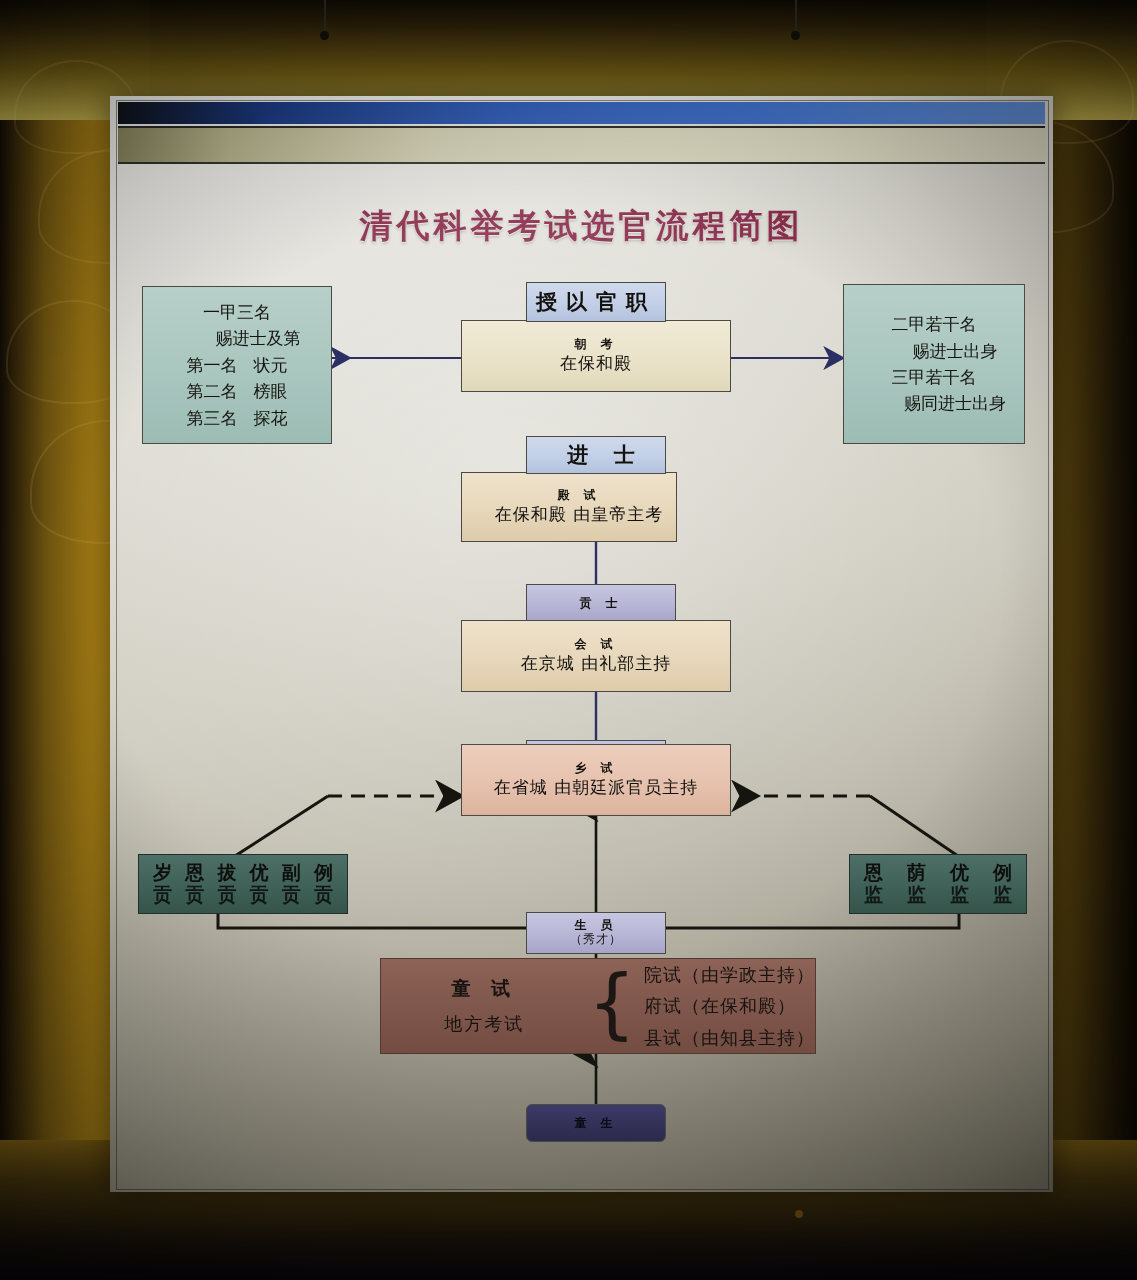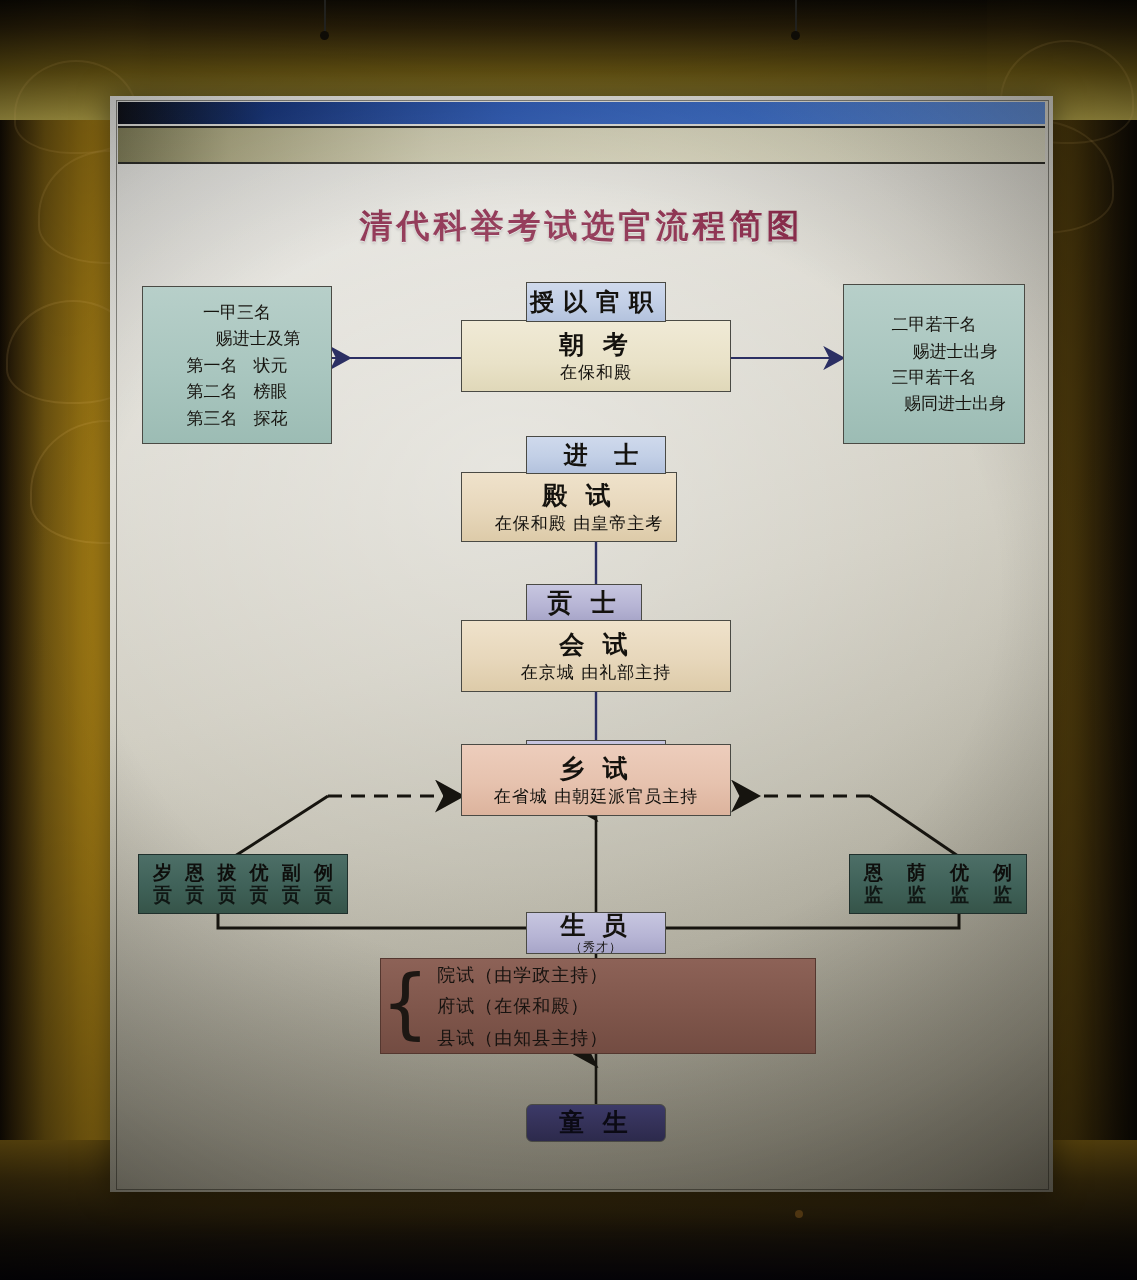--- a/index.html
+++ b/index.html
@@ -76,27 +76,27 @@
 
   
   .node{
     position:absolute;box-sizing:border-box;
     display:flex;flex-direction:column;align-items:center;justify-content:center;
     border:1px solid #4a4a44;
     color:#14120e;
     text-align:center;
     z-index:5;
   }
-  .node .l1{font-size:25px;font-weight:bold;letter-spacing:5px;line-height:1.25;}
+  .node .l1{font-size:12px;font-weight:bold;letter-spacing:5px;line-height:1.25;}
   .node .l2{font-size:17px;line-height:1.3;letter-spacing:1px;}
   .title-node{
     background:linear-gradient(180deg,#cfd9ec 0%,#c2cfe6 55%,#b3c2dd 100%);
     font-weight:bold;z-index:7;
   }
-  .title-node .l1{font-size:24px;letter-spacing:9px;font-weight:bold;}
+  .title-node .l1{font-size:21px;letter-spacing:9px;font-weight:bold;}
   .purple-node{background:linear-gradient(180deg,#c7c6e0 0%,#b6b4d4 60%,#a7a5c8 100%);}
   .exam-node{background:linear-gradient(180deg,#efe2cb 0%,#e7d7bb 55%,#ddcba9 100%);}
   .exam-pink{background:linear-gradient(180deg,#edcdbc 0%,#e6c2ae 55%,#dcb39d 100%);}
   .cream-node{background:linear-gradient(180deg,#f0ead6 0%,#e9e2c8 60%,#e0d8b9 100%);}
   .teal-node{
     background:linear-gradient(180deg,#b7cfc9 0%,#a9c6bf 55%,#9cbcb4 100%);
     align-items:flex-start;justify-content:center;
   }
   .dark-teal{background:linear-gradient(180deg,#4d6f67 0%,#3f6158 55%,#365449 100%);}
   .brown-node{background:linear-gradient(180deg,#8d6257 0%,#7f564b 55%,#734c42 100%);}
@@ -241,21 +241,21 @@
 
     <div class="node title-node" style="left:416px;top:340px;width:140px;height:38px;padding-left:19px;">
       <div class="l1">进  士</div>
     </div>
 
     <div class="node exam-node" style="left:351px;top:376px;width:216px;height:70px;padding-left:20px;">
       <div class="l1">殿  试</div>
       <div class="l2">在保和殿  由皇帝主考</div>
     </div>
 
-    <div class="node purple-node" style="left:416px;top:488px;width:116px;height:38px;align-items:center;">
+    <div class="node purple-node" style="left:416px;top:488px;width:150px;height:38px;align-items:center;">
       <div class="l1">贡  士</div>
     </div>
 
     <div class="node exam-node" style="left:351px;top:524px;width:270px;height:72px;">
       <div class="l1">会  试</div>
       <div class="l2">在京城  由礼部主持</div>
     </div>
 
     <div class="node purple-node" style="left:416px;top:644px;width:140px;height:38px;">
       <div class="l1">举  人</div>
@@ -293,26 +293,30 @@
         <span>例</span>
       </div>
       <div class="row rowb">
         <span>监</span>
         <span>监</span>
         <span>监</span>
         <span>监</span>
       </div>
     </div>
 
-    <div class="node purple-node" id="shengyuan" style="left:416px;top:816px;width:140px;height:42px;font-family:Liberation Serif, serif;">
+    <div class="node purple-node" id="shengyuan" style="left:416px;top:816px;width:140px;height:42px;">
       <div class="l1">生  员</div>
       <div class="sub">（秀才）</div>
     </div>
 
     <div id="tongshi" class="brown-node" style="left:270px;top:862px;width:436px;height:96px;">
+      <div class="left">
+        <div class="a">童  试</div>
+        <div class="b">地方考试</div>
+      </div>
       <div class="brace">{</div>
       <div class="right">
         <div>院试（由学政主持）</div>
         <div>府试（在保和殿）</div>
         <div>县试（由知县主持）</div>
       </div>
     </div>
 
     <div class="node indigo-node" style="left:416px;top:1008px;width:140px;height:38px;border-radius:6px;">
         <div class="l1" style="color:#0b0a14;">童  生</div>

